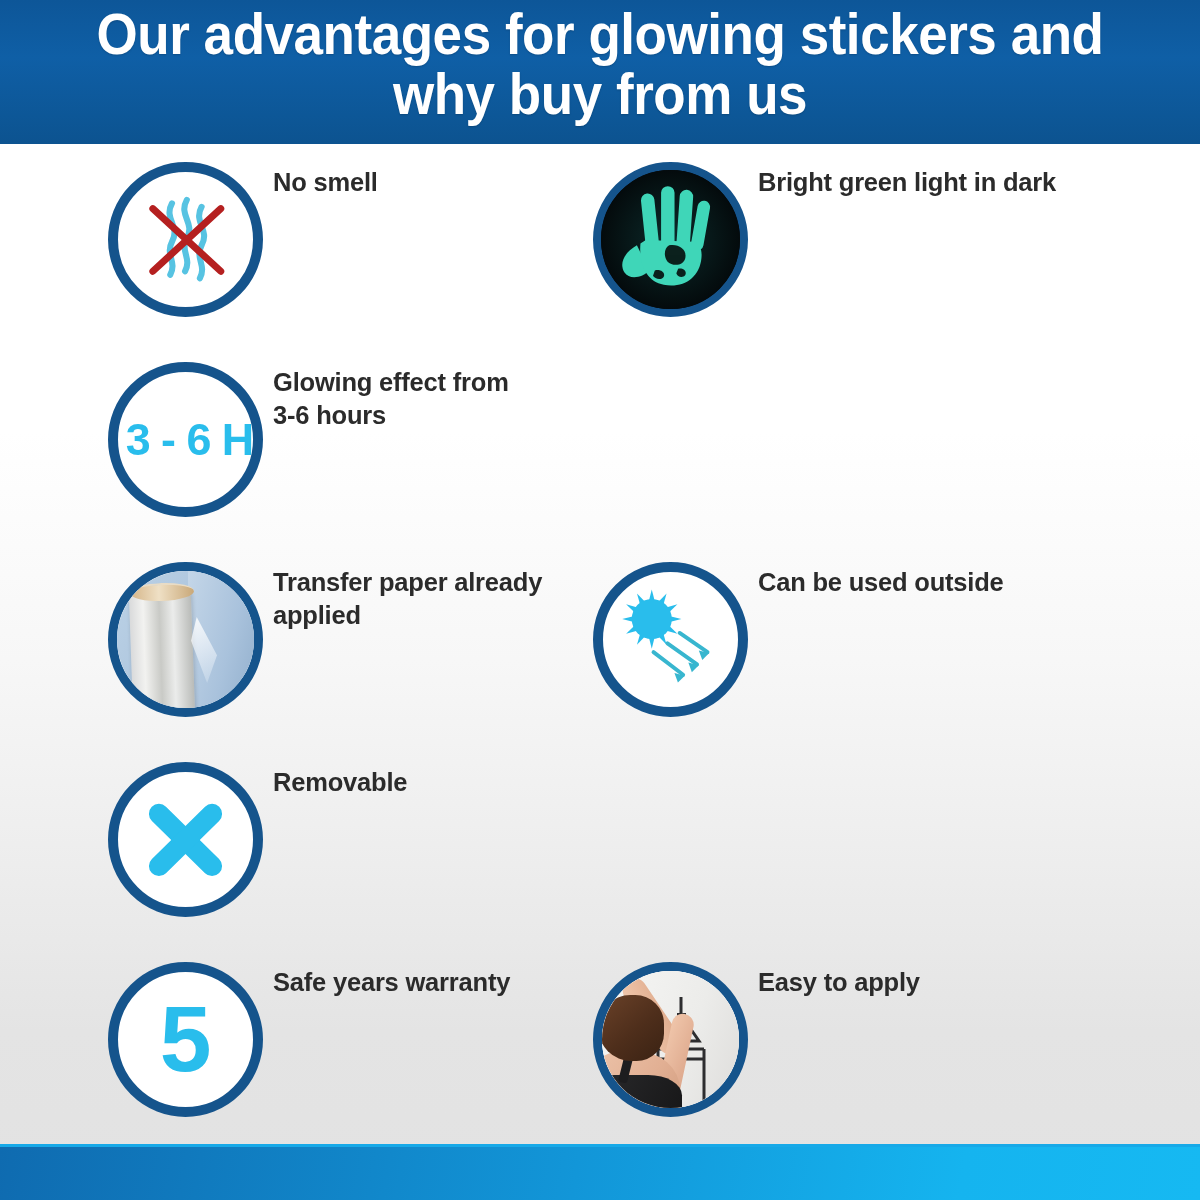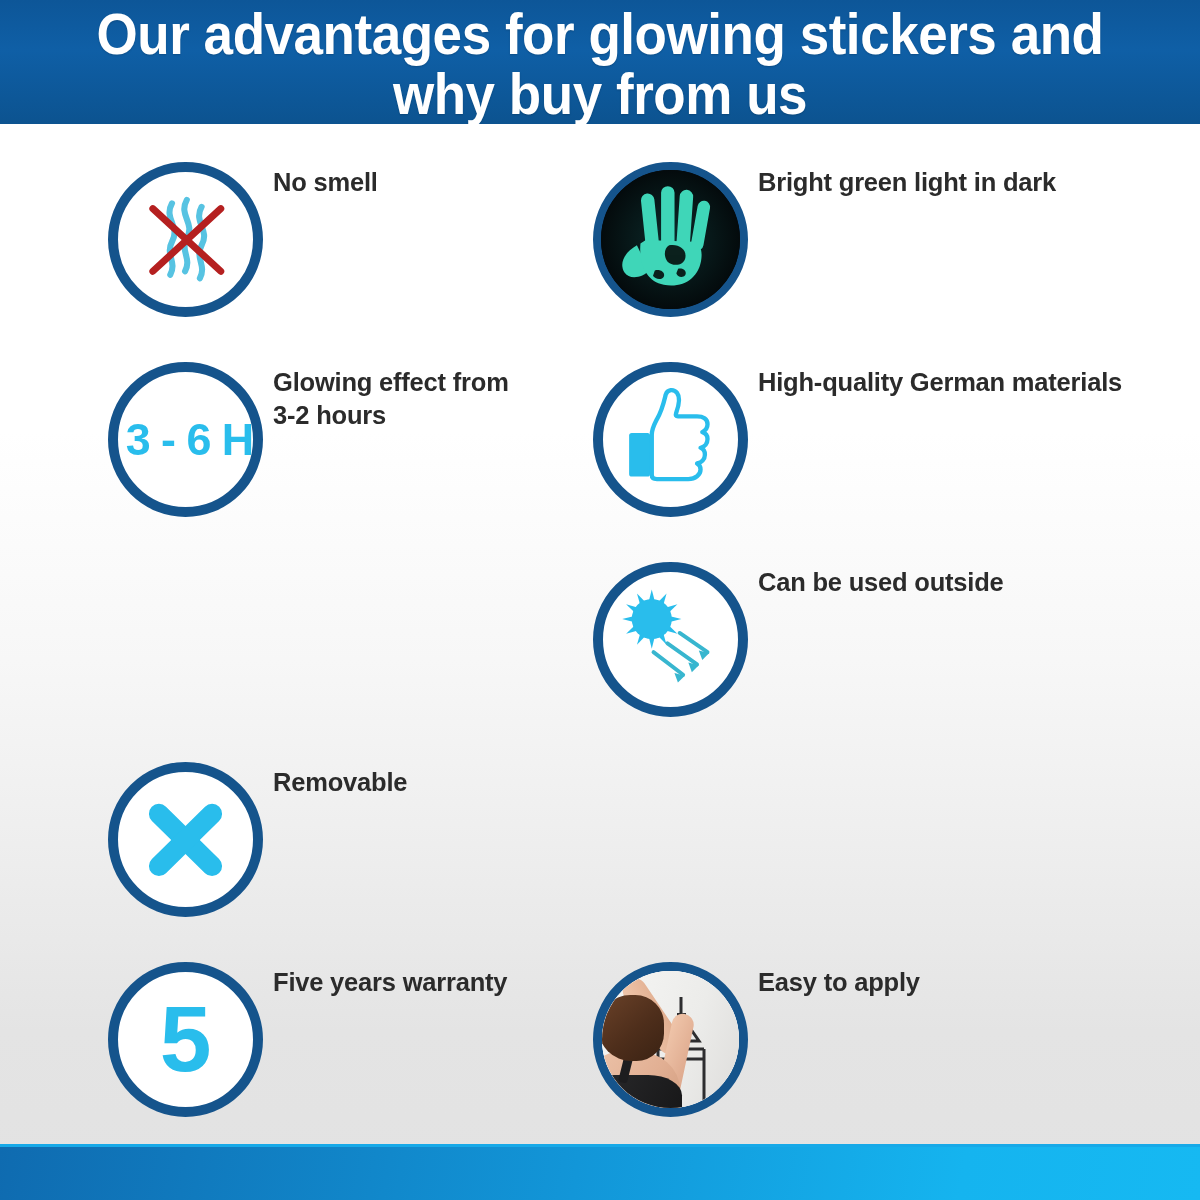--- a/index.html
+++ b/index.html
@@ -28,21 +28,21 @@
         #e2e2e2 100%);
     overflow: hidden;
   }
 
   
   .header-band {
     position: absolute;
     top: 0;
     left: 0;
     width: 1200px;
-    height: 124px;
+    height: 144px;
     background: linear-gradient(to bottom, #0d5698 0%, #0f5fa6 40%, #0c5390 100%);
     overflow: hidden;
   }
   .header-title {
     position: absolute;
     left: 0;
     right: 0;
     top: 4px;
     text-align: center;
     color: #ffffff;
@@ -325,42 +325,38 @@
       <div class="feature-label">Bright green light in dark</div>
     </div>
 
     <div class="feature col-left row-1">
       <div class="icon-wrap">
         <div class="ring">
           <div class="circle-text hours">3 - 6 H</div>
         </div>
       </div>
       <div class="feature-label">Glowing effect from
-3-2 hours</div>
-    </div>
-
-    <div class="feature col-right row-1">
-      <div class="icon-wrap">
-        <div class="ring">
-          <svg class="ico-svg" viewBox="0 0 155 155">
-            <rect x="30" y="70" width="24" height="50" rx="3" fill="#29bdec"></rect>
-            <path d="M56 72 L56 118 C 56 121, 58 123, 62 123 L 98 123
-                     C 106 123, 112 118, 112 112 C 112 108, 110 106, 108 105
-                     C 113 104, 117 100, 117 95 C 117 91, 115 88, 112 87
-                     C 117 86, 120 82, 120 77 C 120 73, 118 70, 114 69
-                     C 118 67, 120 64, 120 60 C 120 54, 115 51, 108 51
-                     L 86 51 C 84 51, 83 50, 84 47 C 88 36, 89 29, 85 24
-                     C 81 19, 74 20, 72 26 C 70 34, 68 44, 62 54
-                     C 59 60, 56 65, 56 72 Z" fill="none" stroke="#29bdec" stroke-width="5" stroke-linejoin="round"></path>
-          </svg>
-        </div>
-      </div>
-      <div class="feature-label">High-quality German materials</div>
-    </div>
-
+3-6 hours</div>
+    </div>
+
+
+    <div class="feature col-left row-2">
+      <div class="icon-wrap">
+        <div class="ring photo">
+          <div class="photo-inner ph-transfer">
+            <div class="wall"></div>
+            <div class="roll"></div>
+            <div class="roll-top"></div>
+            <div class="sheet"></div>
+          </div>
+        </div>
+      </div>
+      <div class="feature-label">Transfer paper already
+applied</div>
+    </div>
 
     <div class="feature col-left row-3">
       <div class="icon-wrap">
         <div class="ring">
           <svg class="ico-svg" viewBox="0 0 155 155">
             <g stroke="#29bdec" stroke-width="23" stroke-linecap="round" stroke-linejoin="round">
               <line x1="47" y1="48" x2="108" y2="108"></line>
               <line x1="108" y1="48" x2="47" y2="108"></line>
             </g>
           </svg>
@@ -408,21 +404,21 @@
       <div class="feature-label">Can be used outside</div>
     </div>
 
 
     <div class="feature col-left row-4">
       <div class="icon-wrap">
         <div class="ring">
           <div class="circle-text five">5</div>
         </div>
       </div>
-      <div class="feature-label">Five years warranty</div>
+      <div class="feature-label">Safe years warranty</div>
     </div>
 
     <div class="feature col-right row-4">
       <div class="icon-wrap">
         <div class="ring photo">
           <div class="photo-inner ph-apply">
             <div class="wallbg"></div>
             <svg class="decal" viewBox="0 0 62 118">
               <g fill="none" stroke="#2d2d2f" stroke-width="3">
                 <path d="M31 4 L31 22"></path>

